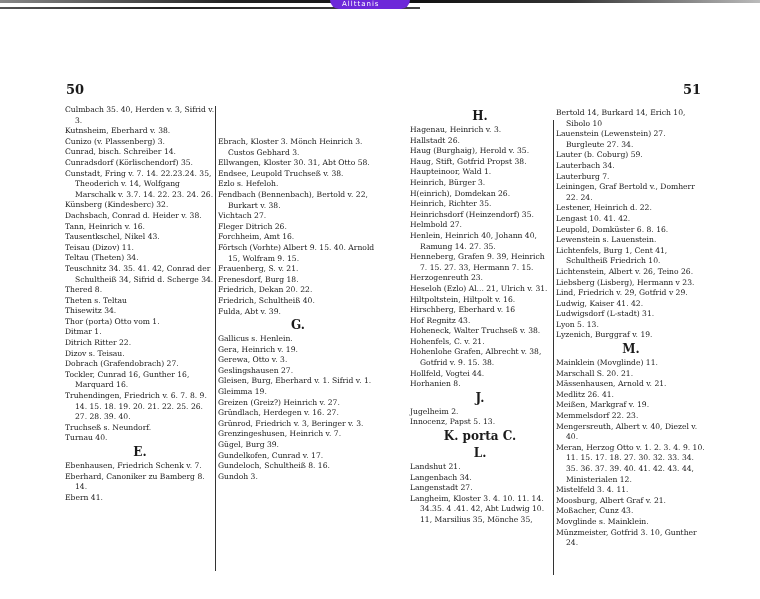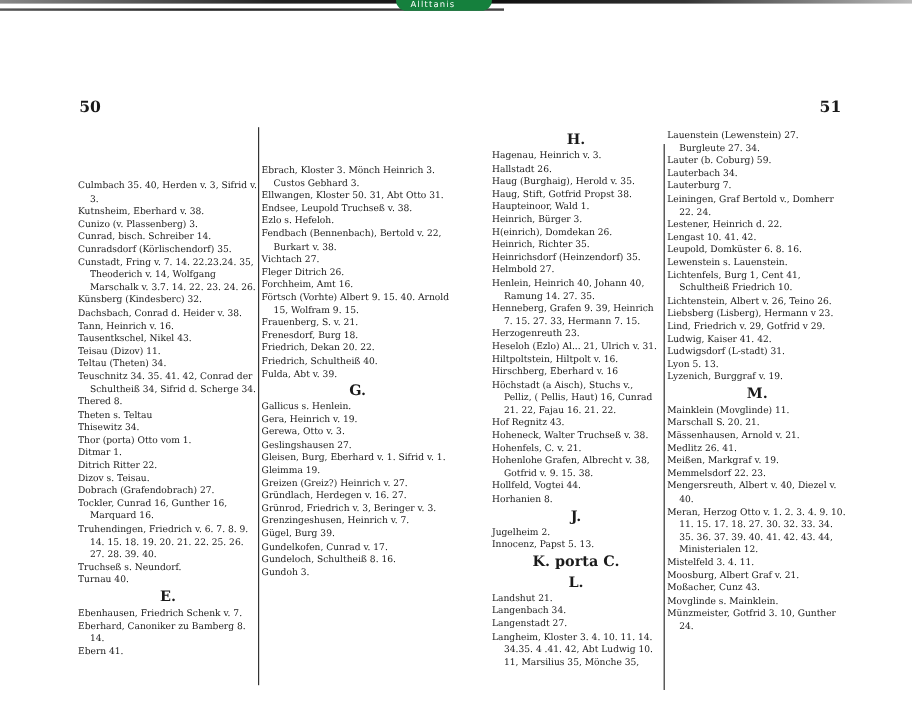--- a/index.html
+++ b/index.html
@@ -8,21 +8,21 @@
     background: #ffffff; position: relative;
     font-family: "DejaVu Serif", serif; color: #1a1a1a;
   }
   .topbar {
     position: absolute; left: 0; top: 0; width: 760px; height: 10px;
   }
   .topbar .line1 { position:absolute; left:0; top:0; width:760px; height:3px;
     background: linear-gradient(90deg, #888 0%, #222 30%, #111 55%, #333 75%, #bbb 100%); }
   .topbar .line2 { position:absolute; left:0; top:7px; width:420px; height:2px;
     background: linear-gradient(90deg, #555 0%, #222 40%, #444 100%); }
-  .topbar .blob { position:absolute; left:330px; top:0; width:80px; height:9px; background:#15803d;
+  .topbar .blob { position:absolute; left:330px; top:0; width:80px; height:9px; background:#6d28d9;
     border-radius: 0 0 10px 10px; }
   .topbar .blob span { color:#fff; font-size:7px; font-family:"DejaVu Sans", sans-serif; position:absolute; left:12px; top:0; letter-spacing:1px;}
   .page-num {
     position: absolute; top: 82px; font-size: 13px; font-weight: bold;
     font-family: "DejaVu Serif", serif;
   }
   .col {
     position: absolute; font-size: 7.6px; line-height: 10.6px;
     font-family: "DejaVu Serif", serif; white-space: nowrap;
   }
@@ -40,21 +40,21 @@
   <div class="line1"></div>
   <div class="line2"></div>
   <div class="blob">
       <span>Allttanis</span>
     </div>
 </div>
 
 <div class="page-num" style="left:66px;">50</div>
 <div class="page-num" style="left:683px;">51</div>
 
-<div class="col" id="lc1" style="left:65px; top:105px; width:150px;margin-top:45px;">
+<div class="col" id="lc1" style="left:65px; top:105px; width:150px;">
     <div class="entry">Culmbach 35. 40, Herden v. 3, Sifrid v. 3.</div>
     <div class="entry">Kutnsheim, Eberhard v. 38.</div>
     <div class="entry">Cunizo (v. Plassenberg) 3.</div>
     <div class="entry">Cunrad, bisch. Schreiber 14.</div>
     <div class="entry">Cunradsdorf (Körlischendorf) 35.</div>
     <div class="entry">Cunstadt, Fring v. 7. 14. 22.23.24. 35, Theoderich v. 14, Wolfgang Marschalk v. 3.7. 14. 22. 23. 24. 26.</div>
     <div class="entry">Künsberg (Kindesberc) 32.</div>
     <div class="entry">Dachsbach, Conrad d. Heider v. 38.</div>
     <div class="entry">Tann, Heinrich v. 16.</div>
     <div class="entry">Tausentkschel, Nikel 43.</div>
@@ -74,21 +74,21 @@
     <div class="entry">Truchseß s. Neundorf.</div>
     <div class="entry">Turnau 40.</div>
     <div class="heading">E.</div>
     <div class="entry">Ebenhausen, Friedrich Schenk v. 7.</div>
     <div class="entry">Eberhard, Canoniker zu Bamberg 8. 14.</div>
     <div class="entry">Ebern 41.</div>
   </div>
 <div class="vrule" style="left:215px; top:106px; height:465px;"></div>
 <div class="col" id="lc2" style="left:218px; top:105px; width:160px;margin-top:32px;">
     <div class="entry">Ebrach, Kloster 3. Mönch Heinrich 3. Custos Gebhard 3.</div>
-    <div class="entry">Ellwangen, Kloster 50. 31, Abt Otto 31.</div>
+    <div class="entry">Ellwangen, Kloster 30. 31, Abt Otto 58.</div>
     <div class="entry">Endsee, Leupold Truchseß v. 38.</div>
     <div class="entry">Ezlo s. Hefeloh.</div>
     <div class="entry">Fendbach (Bennenbach), Bertold v. 22, Burkart v. 38.</div>
     <div class="entry">Vichtach 27.</div>
     <div class="entry">Fleger Ditrich 26.</div>
     <div class="entry">Forchheim, Amt 16.</div>
     <div class="entry">Förtsch (Vorhte) Albert 9. 15. 40. Arnold 15, Wolfram 9. 15.</div>
     <div class="entry">Frauenberg, S. v. 21.</div>
     <div class="entry">Frenesdorf, Burg 18.</div>
     <div class="entry">Friedrich, Dekan 20. 22.</div>
@@ -122,39 +122,39 @@
     <div class="entry">H(einrich), Domdekan 26.</div>
     <div class="entry">Heinrich, Richter 35.</div>
     <div class="entry">Heinrichsdorf (Heinzendorf) 35.</div>
     <div class="entry">Helmbold 27.</div>
     <div class="entry">Henlein, Heinrich 40, Johann 40, Ramung 14. 27. 35.</div>
     <div class="entry">Henneberg, Grafen 9. 39, Heinrich 7. 15. 27. 33, Hermann 7. 15.</div>
     <div class="entry">Herzogenreuth 23.</div>
     <div class="entry">Heseloh (Ezlo) Al... 21, Ulrich v. 31.</div>
     <div class="entry">Hiltpoltstein, Hiltpolt v. 16.</div>
     <div class="entry">Hirschberg, Eberhard v. 16</div>
-    <div class="entry">Höchstadt (a Aisch), Stuchs v., Pelliz, ( Pellis, Haut) 16, Cunrad 21. 22, Fajau 16. 21. 22.</div>
     <div class="entry">Hof Regnitz 43.</div>
     <div class="entry">Hoheneck, Walter Truchseß v. 38.</div>
     <div class="entry">Hohenfels, C. v. 21.</div>
     <div class="entry">Hohenlohe Grafen, Albrecht v. 38, Gotfrid v. 9. 15. 38.</div>
     <div class="entry">Hollfeld, Vogtei 44.</div>
     <div class="entry">Horhanien 8.</div>
     <div class="heading">J.</div>
     <div class="entry">Jugelheim 2.</div>
     <div class="entry">Innocenz, Papst 5. 13.</div>
     <div class="heading">K. porta C.</div>
     <div class="heading">L.</div>
     <div class="entry">Landshut 21.</div>
     <div class="entry">Langenbach 34.</div>
     <div class="entry">Langenstadt 27.</div>
     <div class="entry">Langheim, Kloster 3. 4. 10. 11. 14. 34.35. 4 .41. 42, Abt Ludwig 10. 11, Marsilius 35, Mönche 35,</div>
   </div>
 <div class="vrule" style="left:553px; top:120px; height:455px;"></div>
 <div class="col" id="rc2" style="left:556px; top:108px; width:150px;">
+    <div class="entry">Bertold 14, Burkard 14, Erich 10, Sibolo 10</div>
     <div class="entry">Lauenstein (Lewenstein) 27. Burgleute 27. 34.</div>
     <div class="entry">Lauter (b. Coburg) 59.</div>
     <div class="entry">Lauterbach 34.</div>
     <div class="entry">Lauterburg 7.</div>
     <div class="entry">Leiningen, Graf Bertold v., Domherr 22. 24.</div>
     <div class="entry">Lestener, Heinrich d. 22.</div>
     <div class="entry">Lengast 10. 41. 42.</div>
     <div class="entry">Leupold, Domküster 6. 8. 16.</div>
     <div class="entry">Lewenstein s. Lauenstein.</div>
     <div class="entry">Lichtenfels, Burg 1, Cent 41, Schultheiß Friedrich 10.</div>

